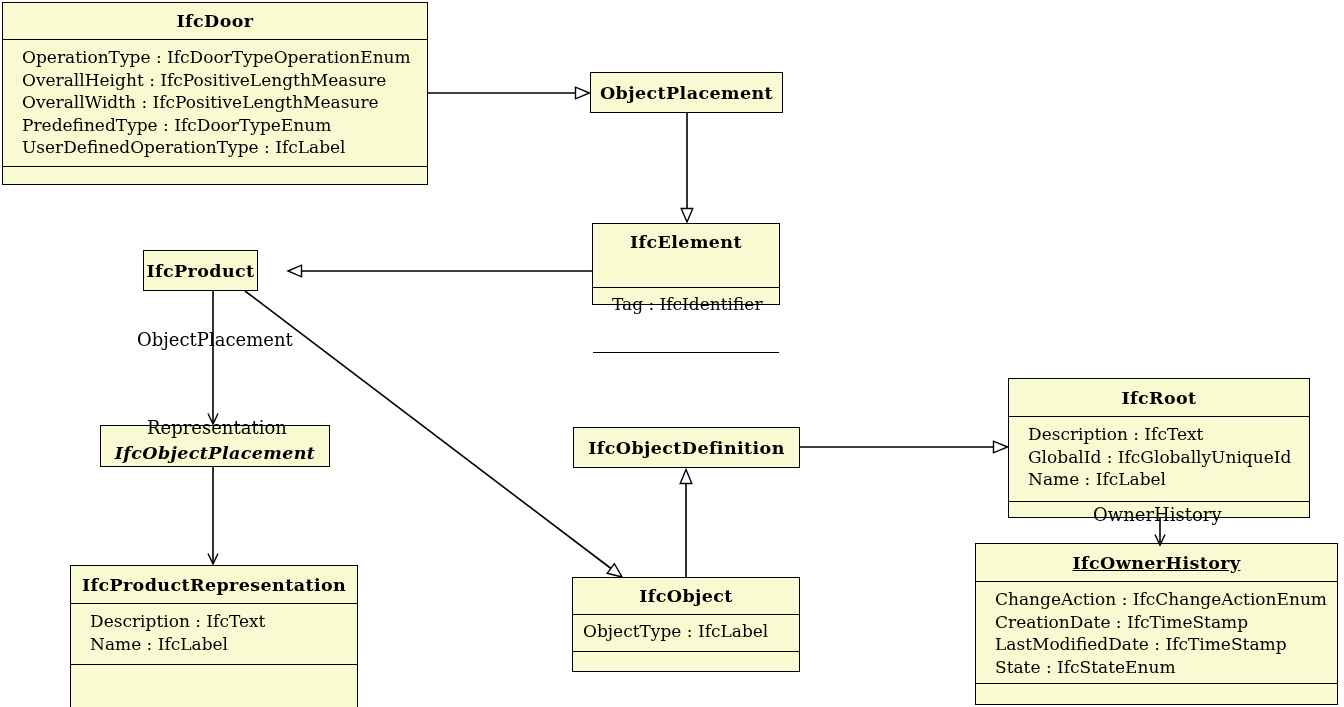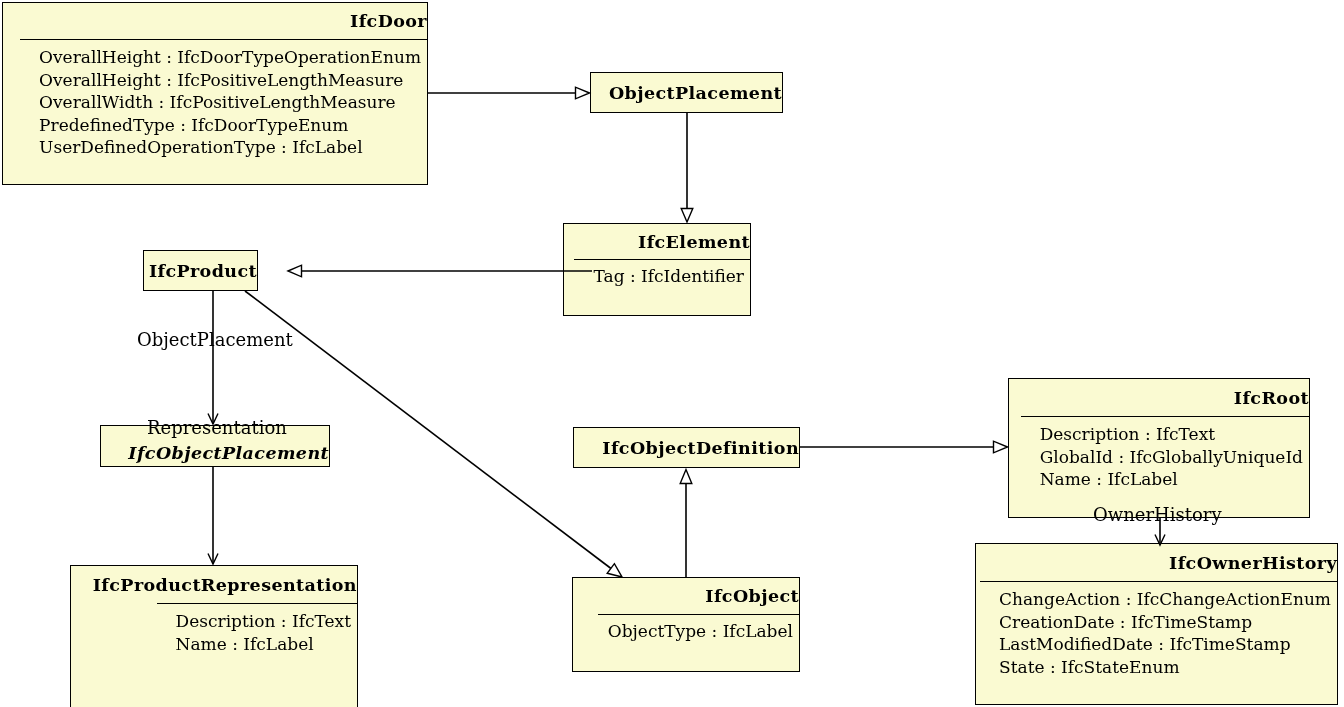--- a/index.html
+++ b/index.html
@@ -2,21 +2,21 @@
 <html><head>
 <meta charset="utf-8">
 <style>
   html,body{margin:0;padding:0;background:#ffffff;}
   .canvas{
     position:relative;width:1344px;height:707px;background:#ffffff;overflow:hidden;
     font-family:"DejaVu Serif","Liberation Serif",serif;color:#000;
   }
   .uml-class{
     position:absolute;background:#FAFAD2;border:1.6px solid #000;
-    box-sizing:border-box;display:flex;flex-direction:column;z-index:1;align-items:flex-end;
+    box-sizing:border-box;display:flex;flex-direction:column;z-index:1;
   }
   .uml-title{
     font-weight:bold;font-size:17.5px;letter-spacing:.4px;flex:0 0 auto;
     display:flex;align-items:center;justify-content:center;white-space:nowrap;
   }
   .uml-class.single .uml-title{flex:1 1 auto;}
   .uml-attrs{
     border-top:1.4px solid #000;font-size:17px;line-height:22.6px;
     padding:6px 6px 0 19px;box-sizing:border-box;flex:0 0 auto;white-space:nowrap;
   }
@@ -68,34 +68,34 @@
       <g>
         <line x1="1160" y1="518" x2="1160" y2="544"></line>
         <polyline points="1155,534.5 1160,545 1165,534.5" stroke-width="1.4"></polyline>
       </g>
     </g>
   </svg>
 
   <div class="uml-class" style="left:2px;top:2px;width:426px;height:183px;">
     <div class="uml-title" style="height:36px;">IfcDoor</div>
     <div class="uml-attrs" style="height:127px;">
-      <div>OverallHeight : IfcDoorTypeOperationEnum</div>
+      <div>OperationType : IfcDoorTypeOperationEnum</div>
       <div>OverallHeight : IfcPositiveLengthMeasure</div>
       <div>OverallWidth : IfcPositiveLengthMeasure</div>
       <div>PredefinedType : IfcDoorTypeEnum</div>
       <div>UserDefinedOperationType : IfcLabel</div>
     </div>
     <div class="uml-empty"></div>
   </div>
 
   <div class="uml-class single" style="left:590px;top:72px;width:193px;height:41px;">
     <div class="uml-title">ObjectPlacement</div>
   </div>
 
-  <div class="uml-class" style="left:563px;top:223px;width:188px;height:93px;">
+  <div class="uml-class" style="left:592px;top:223px;width:188px;height:82px;gap:28px;">
     <div class="uml-title" style="height:35px;">IfcElement</div>
     <div class="uml-attrs" style="height:37px;padding-top:5px;">
       <div>Tag : IfcIdentifier</div>
     </div>
     <div class="uml-empty"></div>
   </div>
 
   <div class="uml-class single" style="left:143px;top:250px;width:115px;height:41px;">
     <div class="uml-title">IfcProduct</div>
   </div>
@@ -129,21 +129,21 @@
     <div class="uml-title" style="height:37px;">IfcRoot</div>
     <div class="uml-attrs" style="height:85px;">
       <div>Description : IfcText</div>
       <div>GlobalId : IfcGloballyUniqueId</div>
       <div>Name : IfcLabel</div>
     </div>
     <div class="uml-empty"></div>
   </div>
 
   <div class="uml-class" style="left:975px;top:543px;width:363px;height:162px;">
-    <div class="uml-title" style="height:37px;">IfcOwnerHistory</div>
+    <div class="uml-title" style="height:37px;text-decoration:underline;">IfcOwnerHistory</div>
     <div class="uml-attrs" style="height:102px;">
       <div>ChangeAction : IfcChangeActionEnum</div>
       <div>CreationDate : IfcTimeStamp</div>
       <div>LastModifiedDate : IfcTimeStamp</div>
       <div>State : IfcStateEnum</div>
     </div>
     <div class="uml-empty"></div>
   </div>
 
   <div class="edge-label" style="left:137px;top:330px;">ObjectPlacement</div>

